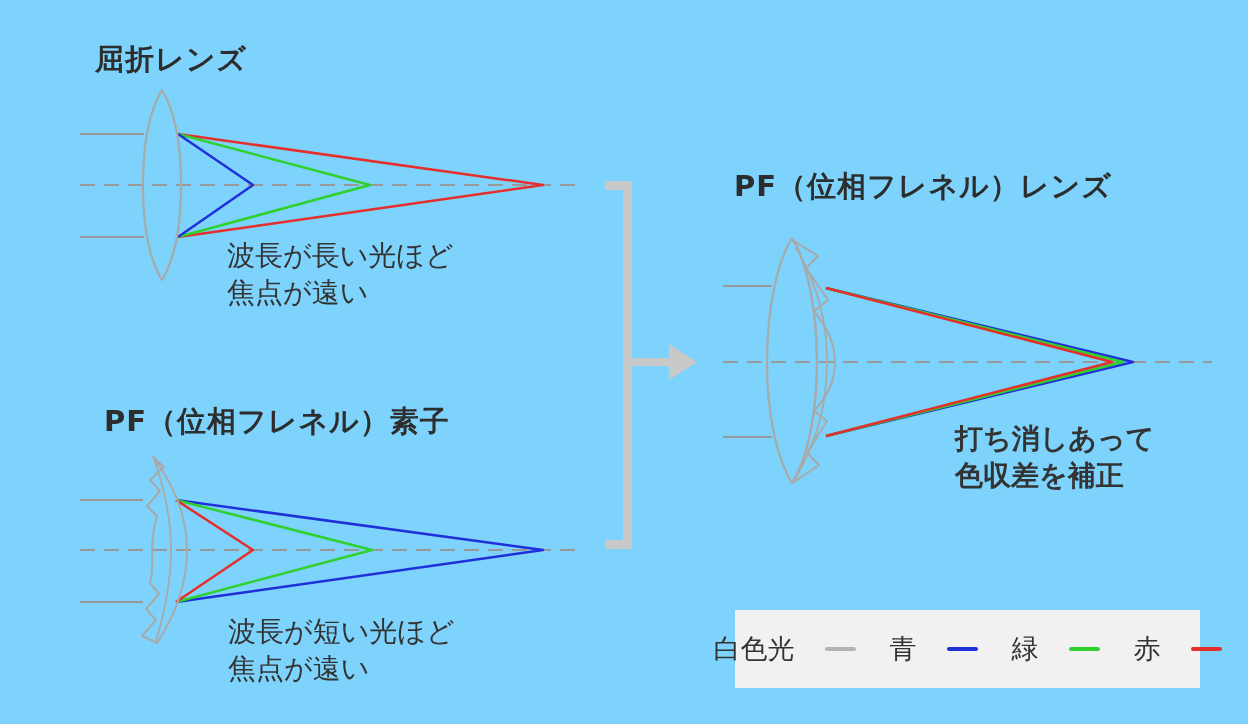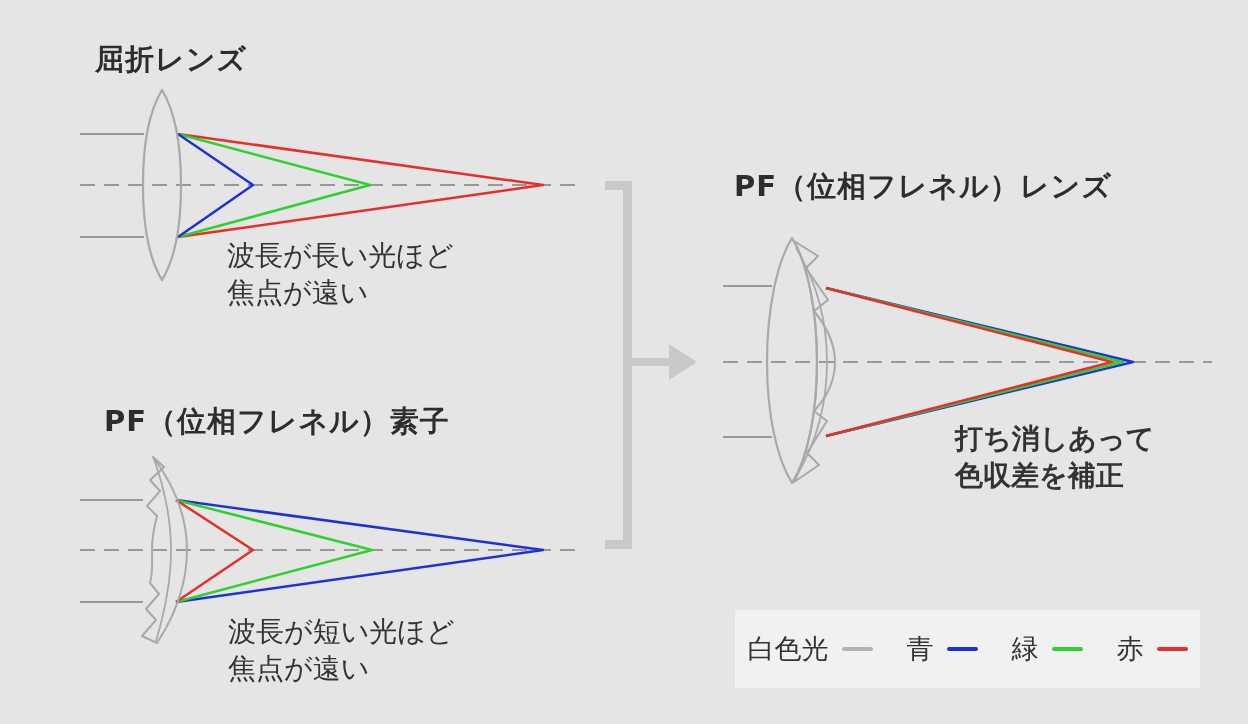--- a/index.html
+++ b/index.html
@@ -1,32 +1,32 @@
 <!DOCTYPE html>
 <html><head>
 <meta charset="utf-8">
 <style>
   html,body{margin:0;padding:0;background:#ffffff;}
   #canvas{
-    position:relative;width:1248px;height:724px;background:#e5e5e5;overflow:hidden;
+    position:relative;width:1248px;height:724px;background:#7dd3fc;overflow:hidden;
     font-family:"DejaVu Sans","Liberation Sans",sans-serif;
   }
   #art{position:absolute;left:0;top:0;}
   .title{
     position:absolute;font-weight:bold;font-size:29px;letter-spacing:1px;
     color:#2d2d2d;white-space:nowrap;
   }
   .caption{
     position:absolute;font-size:28px;line-height:37px;color:#333333;white-space:nowrap;
   }
   .legend{
     position:absolute;left:735px;top:610px;width:465px;height:78px;
     display:flex;align-items:center;justify-content:center;gap:34px;
   }
-  .legend-item{display:flex;align-items:center;gap:13px;}
+  .legend-item{display:flex;align-items:center;gap:30px;}
   .legend-label{font-size:27px;color:#333333;white-space:nowrap;}
   .legend-swatch{display:inline-block;width:31px;height:4px;border-radius:2px;}
 </style>
 </head>
 <body>
 
 <div id="canvas">
 
   <svg id="art" width="1248" height="724" viewBox="0 0 1248 724">
 

